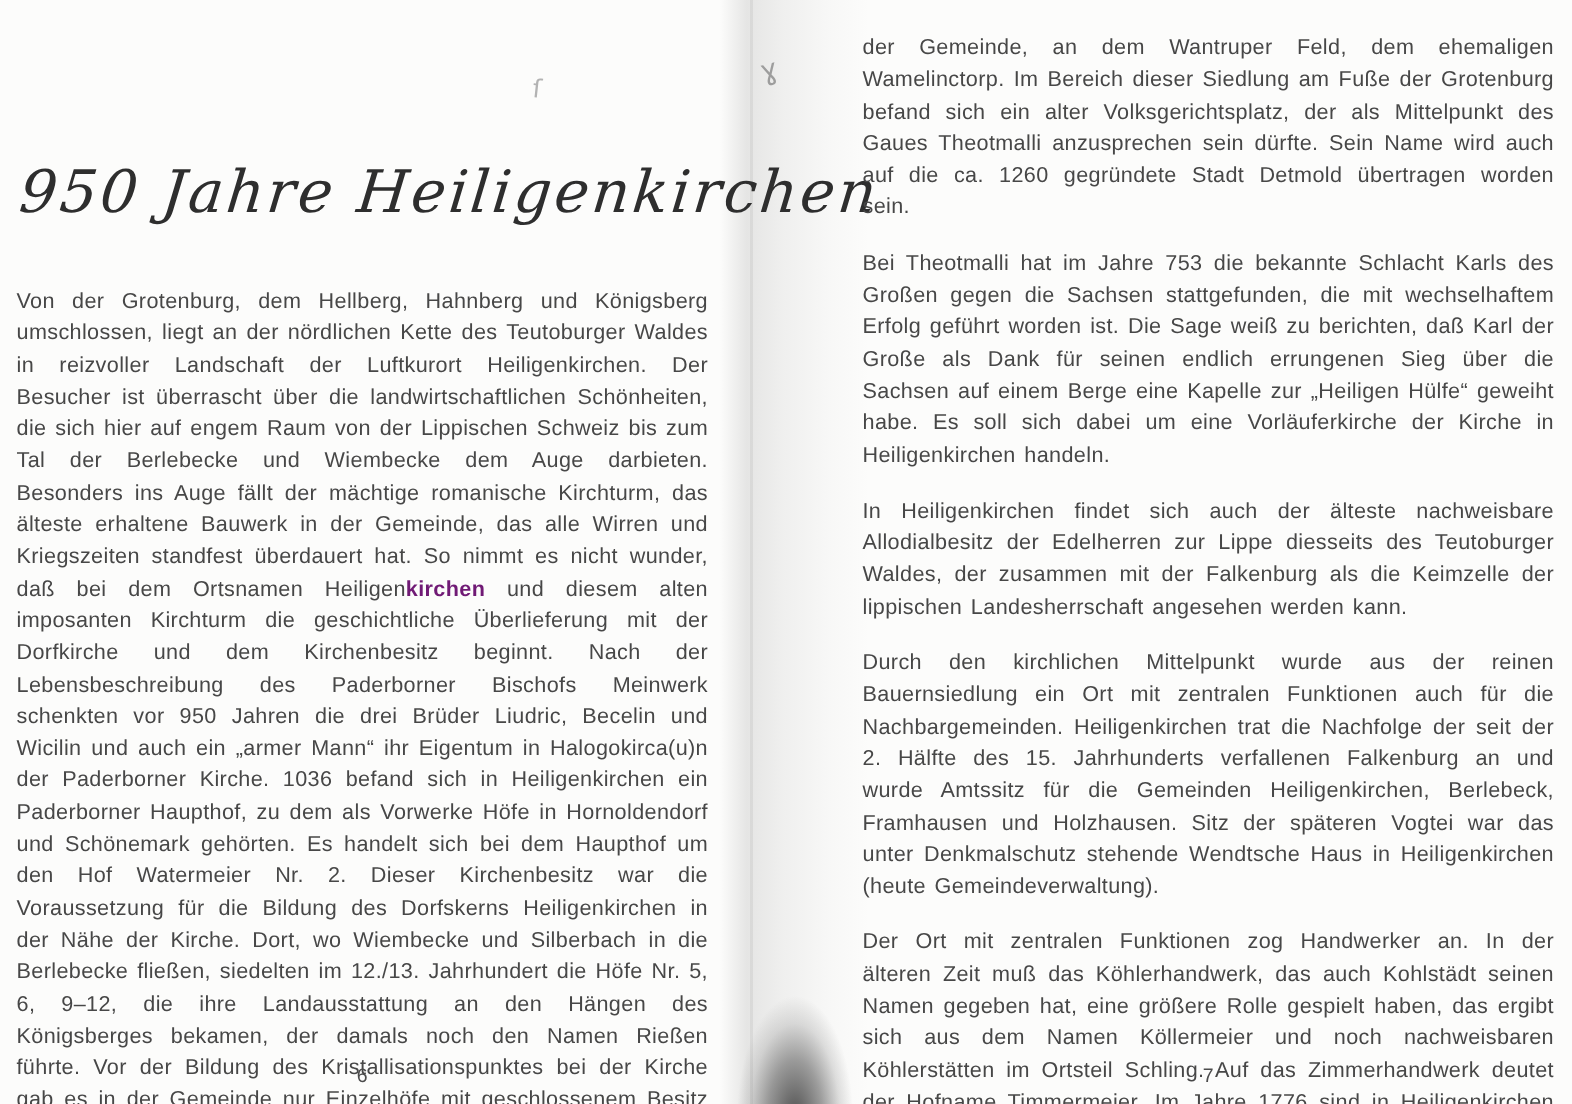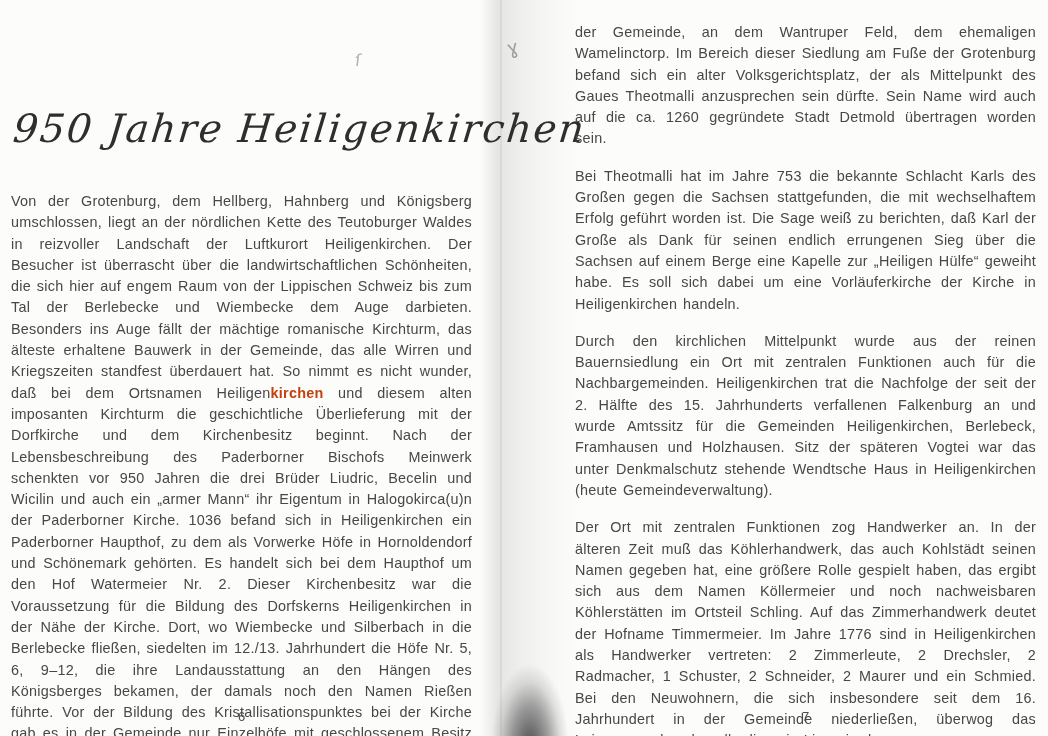--- a/index.html
+++ b/index.html
@@ -33,21 +33,21 @@
     font-size:14.4px;
     line-height:21.3px;
     text-align:justify;
     color:#474747;
     letter-spacing:0.25px;
     word-spacing:1.5px;
   }
   .page-left .body-text { margin-top:40px; }
   .page-right { padding-top:6px; }
   .page-right p.body-text { margin:16px 0 12px 0; }
-  .bold-run { font-weight:bold; color:#c2410c; }
+  .bold-run { font-weight:bold; color:#701a75; }
 
   .pageno {
     position:absolute;
     top:709px;
     width:461px;
     text-align:center;
     font-size:13px;
     color:#4c4c4c;
   }
   .pageno-left  { left:11px; }
@@ -108,18 +108,19 @@
 <span class="smudge smudge-gutter">ɣ</span>
 
 <div class="page page-left">
   <h1 class="chapter-title">950 Jahre Heiligenkirchen</h1>
   <div class="body-text"><span>Von der Grotenburg, dem Hellberg, Hahnberg und Königsberg umschlossen, liegt an der nördlichen Kette des Teutoburger Waldes in reizvoller Landschaft der Luftkurort Heiligenkirchen. Der Besucher ist überrascht über die landwirtschaftlichen Schönheiten, die sich hier auf engem Raum von der Lippischen Schweiz bis zum Tal der Berlebecke und Wiembecke dem Auge darbieten. Besonders ins Auge fällt der mächtige romanische Kirchturm, das älteste erhaltene Bauwerk in der Gemeinde, das alle Wirren und Kriegszeiten standfest überdauert hat. So nimmt es nicht wunder, daß bei dem Ortsnamen Heiligen</span><span class="bold-run">kirchen</span><span> und diesem alten imposanten Kirchturm die geschichtliche Überlieferung mit der Dorfkirche und dem Kirchenbesitz beginnt. Nach der Lebensbeschreibung des Paderborner Bischofs Meinwerk schenkten vor 950 Jahren die drei Brüder Liudric, Becelin und Wicilin und auch ein „armer Mann“ ihr Eigentum in Halogokirca(u)n der Paderborner Kirche. 1036 befand sich in Heiligenkirchen ein Paderborner Haupthof, zu dem als Vorwerke Höfe in Hornoldendorf und Schönemark gehörten. Es handelt sich bei dem Haupthof um den Hof Watermeier Nr. 2. Dieser Kirchenbesitz war die Voraussetzung für die Bildung des Dorfskerns Heiligenkirchen in der Nähe der Kirche. Dort, wo Wiembecke und Silberbach in die Berlebecke fließen, siedelten im 12./13. Jahrhundert die Höfe Nr. 5, 6, 9–12, die ihre Landausstattung an den Hängen des Königsberges bekamen, der damals noch den Namen Rießen führte. Vor der Bildung des Kristallisationspunktes bei der Kirche gab es in der Gemeinde nur Einzelhöfe mit geschlossenem Besitz (Nr. 1–4, 7 und 8).Der Meier zu Wantrup (Nr. 1) und Köllermeier (Nr. 3) mit ihren Bauernburgen hatten Anteil an der ältesten Siedlungsflur innerhalb</span></div>
 </div>
 
 <div class="page page-right">
   <p class="body-text">der Gemeinde, an dem Wantruper Feld, dem ehemaligen Wamelinctorp. Im Bereich dieser Siedlung am Fuße der Grotenburg befand sich ein alter Volksgerichtsplatz, der als Mittelpunkt des Gaues Theotmalli anzusprechen sein dürfte. Sein Name wird auch auf die ca. 1260 gegründete Stadt Detmold übertragen worden sein.</p>
   <p class="body-text">Bei Theotmalli hat im Jahre 753 die bekannte Schlacht Karls des Großen gegen die Sachsen stattgefunden, die mit wechselhaftem Erfolg geführt worden ist. Die Sage weiß zu berichten, daß Karl der Große als Dank für seinen endlich errungenen Sieg über die Sachsen auf einem Berge eine Kapelle zur „Heiligen Hülfe“ geweiht habe. Es soll sich dabei um eine Vorläuferkirche der Kirche in Heiligenkirchen handeln.</p>
+  <p class="body-text">In Heiligenkirchen findet sich auch der älteste  nachweisbare Allodialbesitz der Edelherren zur Lippe diesseits des Teutoburger Waldes, der zusammen mit der Falkenburg als die Keimzelle der lippischen Landesherrschaft angesehen werden kann.</p>
   <p class="body-text">Durch den kirchlichen Mittelpunkt wurde aus der reinen Bauernsiedlung ein Ort mit zentralen Funktionen auch für die Nachbargemeinden. Heiligenkirchen trat die Nachfolge der seit der 2. Hälfte des 15. Jahrhunderts verfallenen Falkenburg an und wurde Amtssitz für die Gemeinden Heiligenkirchen, Berlebeck, Framhausen und Holzhausen. Sitz der späteren Vogtei war das unter Denkmalschutz stehende Wendtsche Haus in Heiligenkirchen (heute Gemeindeverwaltung).</p>
   <p class="body-text">Der Ort mit zentralen Funktionen zog Handwerker an. In der älteren Zeit muß das Köhlerhandwerk, das auch Kohlstädt seinen Namen gegeben hat, eine größere Rolle gespielt haben, das ergibt sich aus dem Namen Köllermeier und noch nachweisbaren Köhlerstätten im Ortsteil Schling. Auf das Zimmerhandwerk deutet der Hofname Timmermeier. Im Jahre 1776 sind in Heiligenkirchen als Handwerker vertreten: 2 Zimmerleute, 2 Drechsler, 2 Radmacher, 1 Schuster, 2 Schneider, 2 Maurer und ein Schmied. Bei den Neuwohnern, die sich insbesondere seit dem 16. Jahrhundert in der Gemeinde niederließen, überwog das Leinengewerbe, das allerdings in Lippe in der</p>
 </div>
 
 <div class="pageno pageno-left">6</div>
 <div class="pageno pageno-right">7</div>
 
 </body></html>

